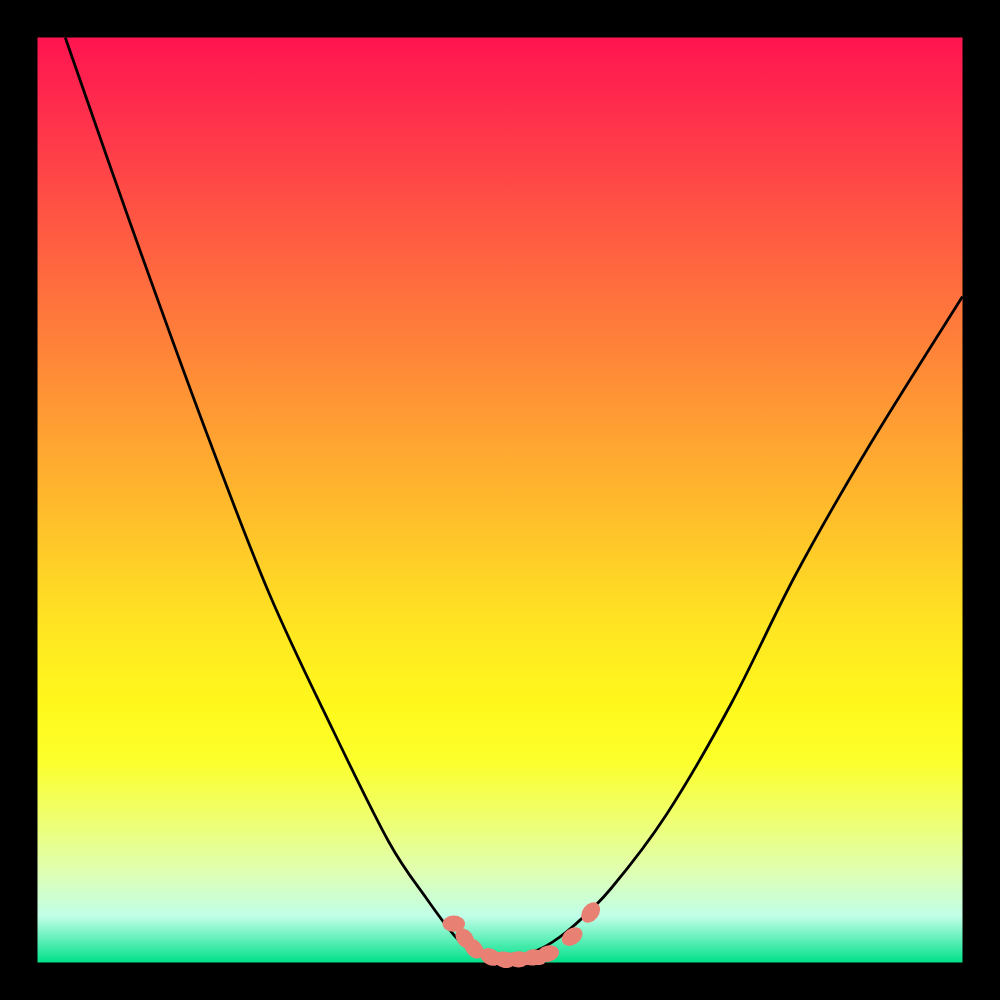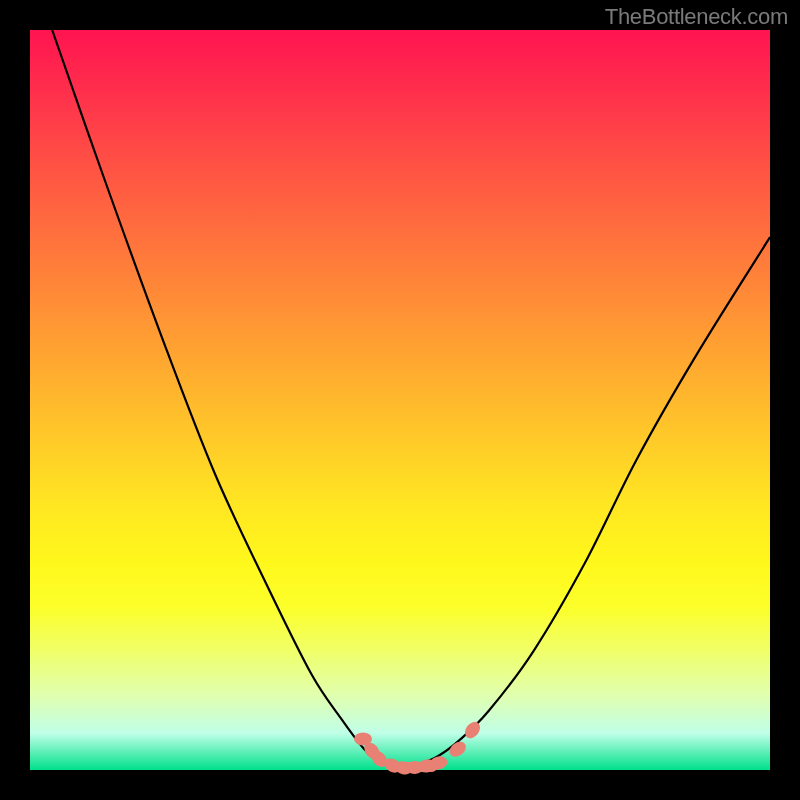--- a/index.html
+++ b/index.html
@@ -69,21 +69,20 @@
     font-weight: 500;
     letter-spacing: -0.3px;
     user-select: none;
   }
 </style>
 </head>
 <body>
 
 <div class="frame">
 
-  <div class="watermark">TheBottleneck.com</div>
 
   <div class="plot-area">
     <svg viewBox="0 0 740 740">
       <g>
         <path class="curve-line" d="M 22.2 0 C 30.833333333333332 24.666666666666668 55.5 96.19999999999999 74 148 C 92.5 199.8 114.69999999999999 261.4666666666667 133.2 310.8 C 151.7 360.1333333333333 167.73333333333332 403.3 185 444 C 202.26666666666668 484.7 220.76666666666668 521.7 236.8 555 C 252.83333333333334 588.3 268.8666666666667 621.5999999999999 281.2 643.8 C 293.5333333333333 666 302.1666666666667 675.8666666666667 310.8 688.2 C 319.43333333333334 700.5333333333334 326.83333333333337 710.6466666666666 333 717.8 C 339.16666666666663 724.9533333333333 342.8666666666666 728.0366666666666 347.79999999999995 731.12 C 352.7333333333333 734.2033333333334 358.9 735.0666666666666 362.59999999999997 736.3 C 366.29999999999995 737.5333333333333 368.76666666666665 738.15 370 738.52"></path>
         <path class="curve-line" d="M 370 738.52 C 372.4666666666667 738.0266666666666 378.6333333333333 737.5333333333333 384.8 735.56 C 390.9666666666667 733.5866666666666 399.6000000000001 730.8733333333332 407.00000000000006 726.68 C 414.40000000000003 722.4866666666667 420.56666666666666 718.0466666666666 429.2 710.4 C 437.8333333333333 702.7533333333333 446.4666666666667 695.5999999999999 458.8 680.8 C 471.1333333333333 666 487.16666666666674 646.2666666666667 503.20000000000005 621.6 C 519.2333333333333 596.9333333333334 537.7333333333333 564.8666666666667 555 532.8 C 572.2666666666667 500.7333333333333 588.3 463.73333333333335 606.8 429.2 C 625.3 394.66666666666663 643.8 362.59999999999997 666 325.59999999999997 C 688.2 288.59999999999997 727.6666666666666 226.93333333333337 740 207.20000000000005"></path>
       </g>
       <g>
           <rect x="362.59999999999997" y="732.04" width="44.40000000000009" height="10" rx="5" class="bead"></rect>
           <ellipse cx="333" cy="708.92" rx="9" ry="6.5" class="bead" transform="rotate(0 333 708.92)"></ellipse>

